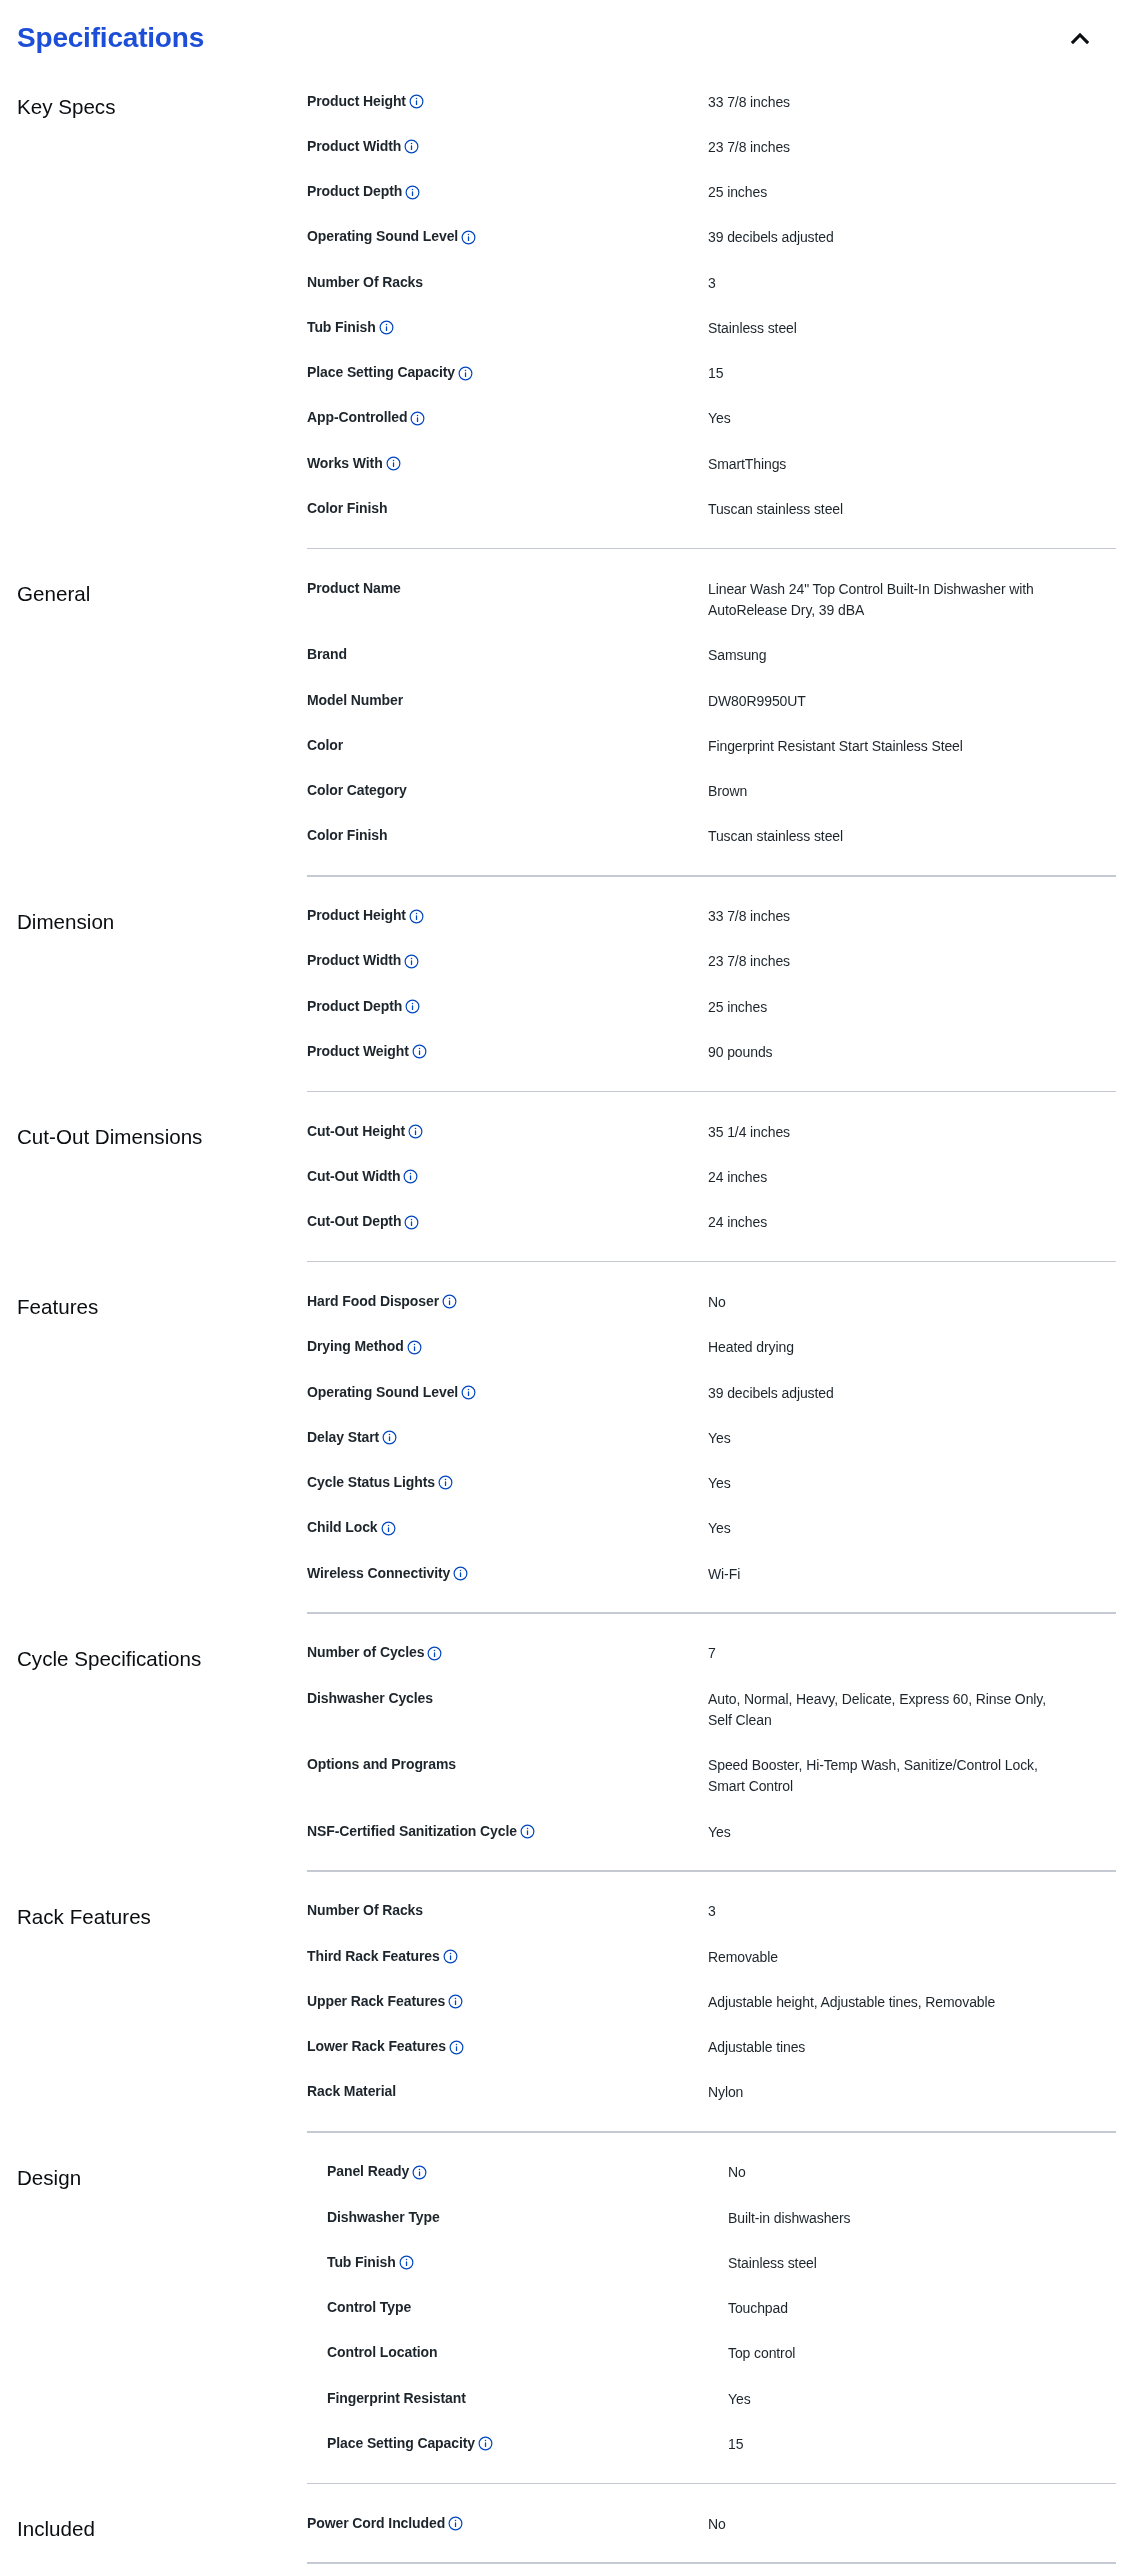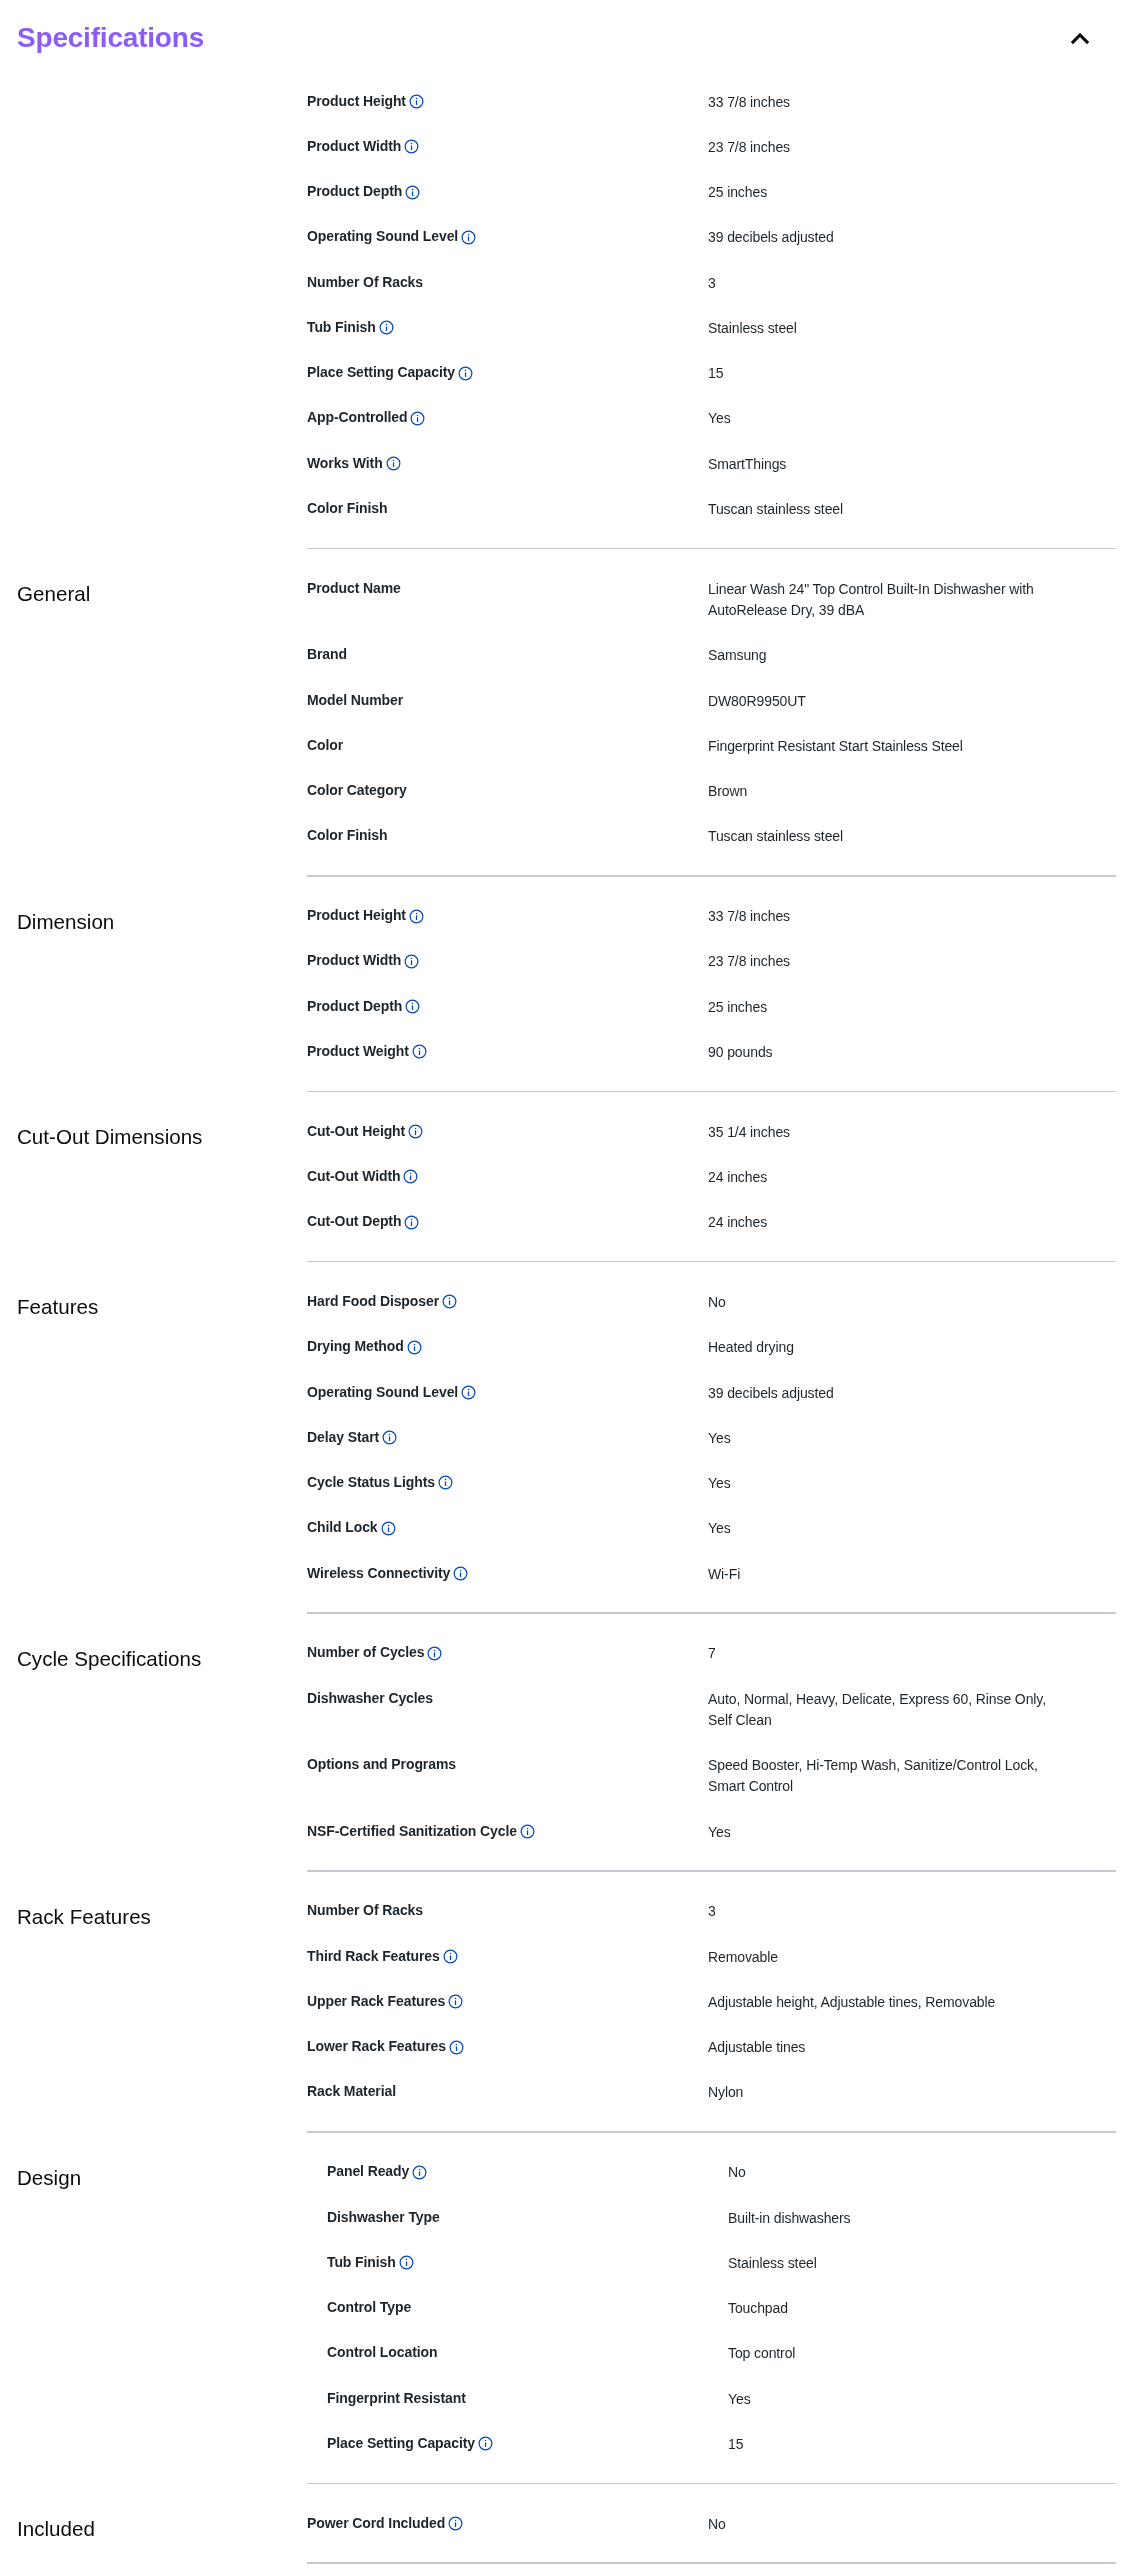--- a/index.html
+++ b/index.html
@@ -19,21 +19,21 @@
   
   .spec-header {
     display: flex;
     align-items: center;
     justify-content: space-between;
     padding: 21.6px 0 24px 0;
   }
   .spec-title {
     font-size: 28px;
     font-weight: 700;
-    color: #8b5cf6;
+    color: #1d4ed8;
     letter-spacing: -0.2px;
     line-height: 1.1;
   }
   .collapse-btn {
     width: 44px;
     height: 34px;
     display: flex;
     align-items: center;
     justify-content: center;
     background: transparent;
@@ -123,20 +123,21 @@
       <span class="chev">
         <svg viewBox="0 0 24 24" fill="none" xmlns="http://www.w3.org/2000/svg">
           <path d="M5 15L12 8L19 15" stroke="#0b0e11" stroke-width="3.1" stroke-linecap="square" stroke-linejoin="miter"></path>
         </svg>
       </span>
     </button>
   </div>
 
   <div id="sections-root">
       <div class="section">
+        <div class="section-heading">Key Specs</div>
         <div class="rows" style="grid-column: 2 / span 2;">
           <div class="spec-row">
             <div class="spec-label-wrap">
               <span class="spec-label">Product Height</span>
               <span class="info-icon">
                 <svg viewBox="0 0 24 24" xmlns="http://www.w3.org/2000/svg">
                   <circle cx="12" cy="12" r="10.2" fill="none" stroke="#0046be" stroke-width="1.9"></circle>
                   <circle cx="12" cy="7.1" r="1.25" fill="#0046be"></circle>
                   <rect x="11" y="10.1" width="2.05" height="7.4" rx="0.9" fill="#0046be"></rect>
                 </svg>

